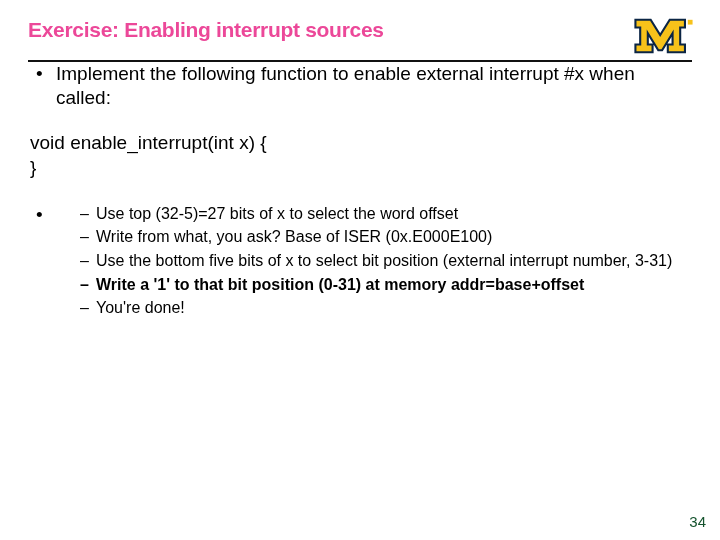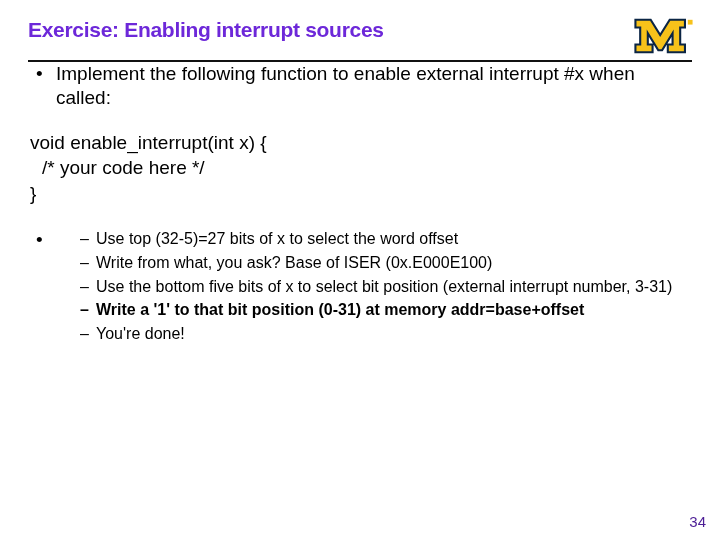--- a/index.html
+++ b/index.html
@@ -21,21 +21,21 @@
     padding: 18px 28px 18px 28px;
   }
   .header {
     display: flex;
     justify-content: space-between;
     align-items: flex-start;
   }
   .title {
     font-size: 21px;
     font-weight: bold;
-    color: #6d28d9;
+    color: #ec4899;
     letter-spacing: -0.3px;
   }
   .logo {
     width: 64px;
     height: 40px;
     position: relative;
     flex-shrink: 0;
     margin-top: -2px;
     margin-right: -4px;
   }
@@ -95,21 +95,21 @@
   ul.sub > li.justify {
     text-align: justify;
     text-justify: inter-word;
     font-weight: bold;
   }
   .pagenum {
     position: absolute;
     right: 14px;
     bottom: 10px;
     font-size: 15px;
-    color: #4c1d95;
+    color: #14532d;
   }
 </style>
 </head>
 <body>
 
 <div class="slide">
 
   <div class="header">
     <div class="title">Exercise: Enabling interrupt sources</div>
     <div class="logo">
@@ -123,21 +123,20 @@
   <hr class="underline">
 
   <div class="body">
 
     <ul class="top">
       <li>Implement the following function to enable external interrupt #x when called:</li>
     </ul>
 
     <div class="code">
       <div>void enable_interrupt(int x) {</div>
-      <div class="indent">/* your code here */</div>
       <div>}</div>
     </div>
 
     <ul class="top">
       <li>
         <ul class="sub">
           <li>Use top (32-5)=27 bits of x to select the word offset</li>
           <li>Write from what, you ask?  Base of ISER (0x.E000E100)</li>
           <li>Use the bottom five bits of x to select bit position (external interrupt number, 3-31)</li>
           <li class="justify">Write a '1' to that bit position (0-31) at memory addr=base+offset</li>

